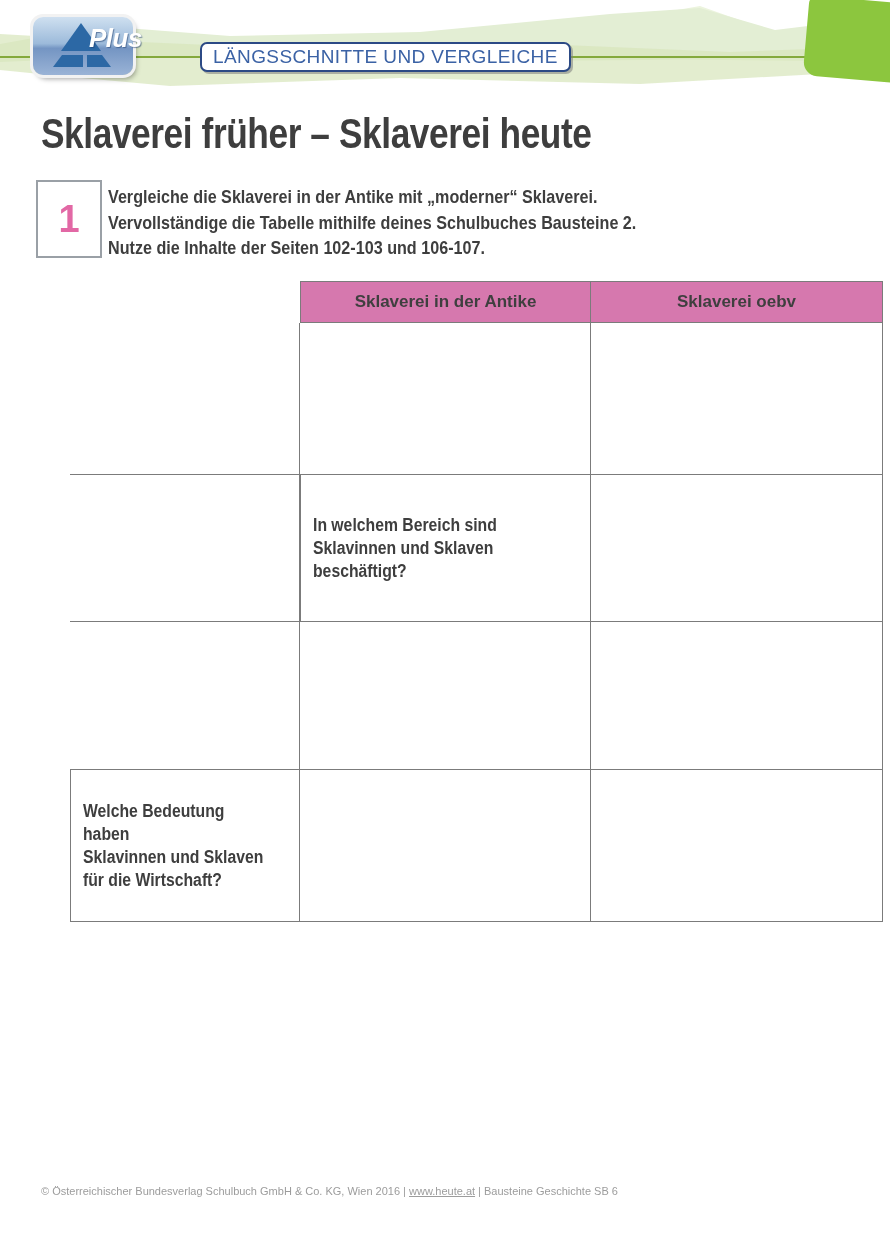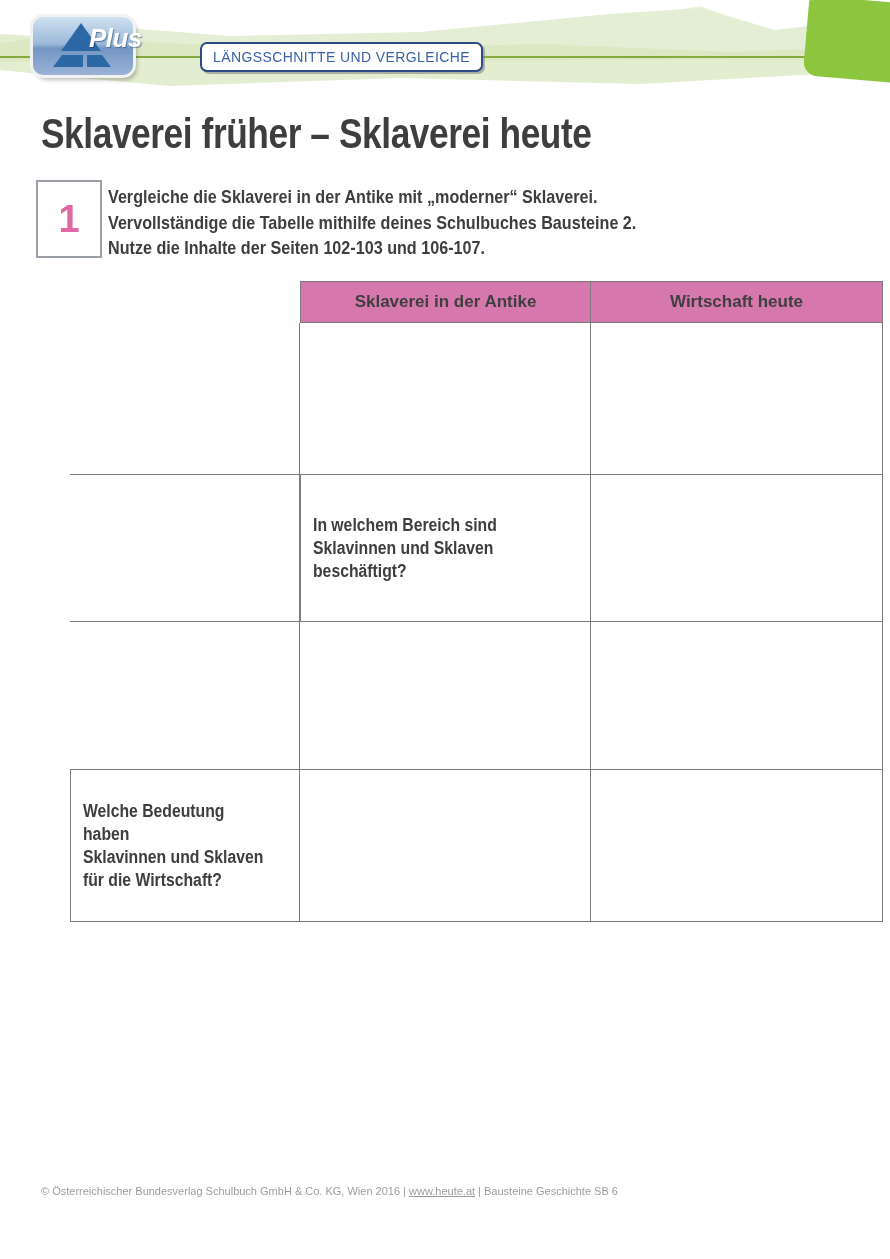--- a/index.html
+++ b/index.html
@@ -14,21 +14,21 @@
   .logo{position:absolute;left:33px;top:17px;width:100px;height:58px;border-radius:10px;
     background:linear-gradient(180deg,#cfe0f0 0%,#9cbada 46%,#7495c3 54%,#9ab3d6 100%);
     box-shadow:0 0 0 3px #f2f2f2, 3px 4px 5px rgba(0,0,0,0.35);font-style:italic;}
   .logo svg{position:absolute;left:8px;top:4px;}
   .logo .logo-text{position:absolute;left:56px;top:6px;font-size:26px;font-weight:bold;color:#ffffff;
     text-shadow:1px 1px 1px rgba(30,60,110,0.55);letter-spacing:-0.5px;}
 
   .badge{position:absolute;left:200px;top:42px;height:22px;padding:2px 11px;background:#ffffff;
     border:2px solid #2c4a85;border-radius:7px;box-shadow:2px 2px 0 rgba(125,125,125,0.55);
     display:flex;align-items:center;}
-  .badge span{color:#3b62a5;font-size:14px;letter-spacing:0.4px;white-space:nowrap;}
+  .badge span{color:#3b62a5;font-size:19px;letter-spacing:0.4px;white-space:nowrap;}
 
   
   .title{position:absolute;left:41px;top:110px;margin:0;font-size:42px;font-weight:bold;color:#3e3e3e;
     letter-spacing:-0.5px;white-space:nowrap;transform:scaleX(0.84);transform-origin:left top;}
 
   .task-num{position:absolute;left:36px;top:180px;width:62px;height:74px;border:2px solid #9aa0a6;
     display:flex;align-items:center;justify-content:center;background:#ffffff;}
   .task-num span{font-size:38px;font-weight:bold;color:#e268a5;}
 
   .instructions{position:absolute;left:108px;top:184px;font-size:19px;font-weight:bold;color:#3e3e3e;
@@ -91,21 +91,21 @@
     <div>Vervollständige die Tabelle mithilfe deines Schulbuches Bausteine 2.</div>
     <div>Nutze die Inhalte der Seiten 102-103 und 106-107.</div>
   </div>
 
   <div class="tbl">
     <div class="corner"></div>
     <div class="th first">
         <span>Sklaverei in der Antike</span>
       </div>
     <div class="th">
-        <span>Wirtschaft heute</span>
+        <span>Sklaverei oebv</span>
       </div>
 
     <div class="blank"></div>
     <div class="blank"></div>
 
     <div class="blank"></div>
     <div class="blank"></div>
 
     <div class="q">
         <span>In welchem Bereich sind

